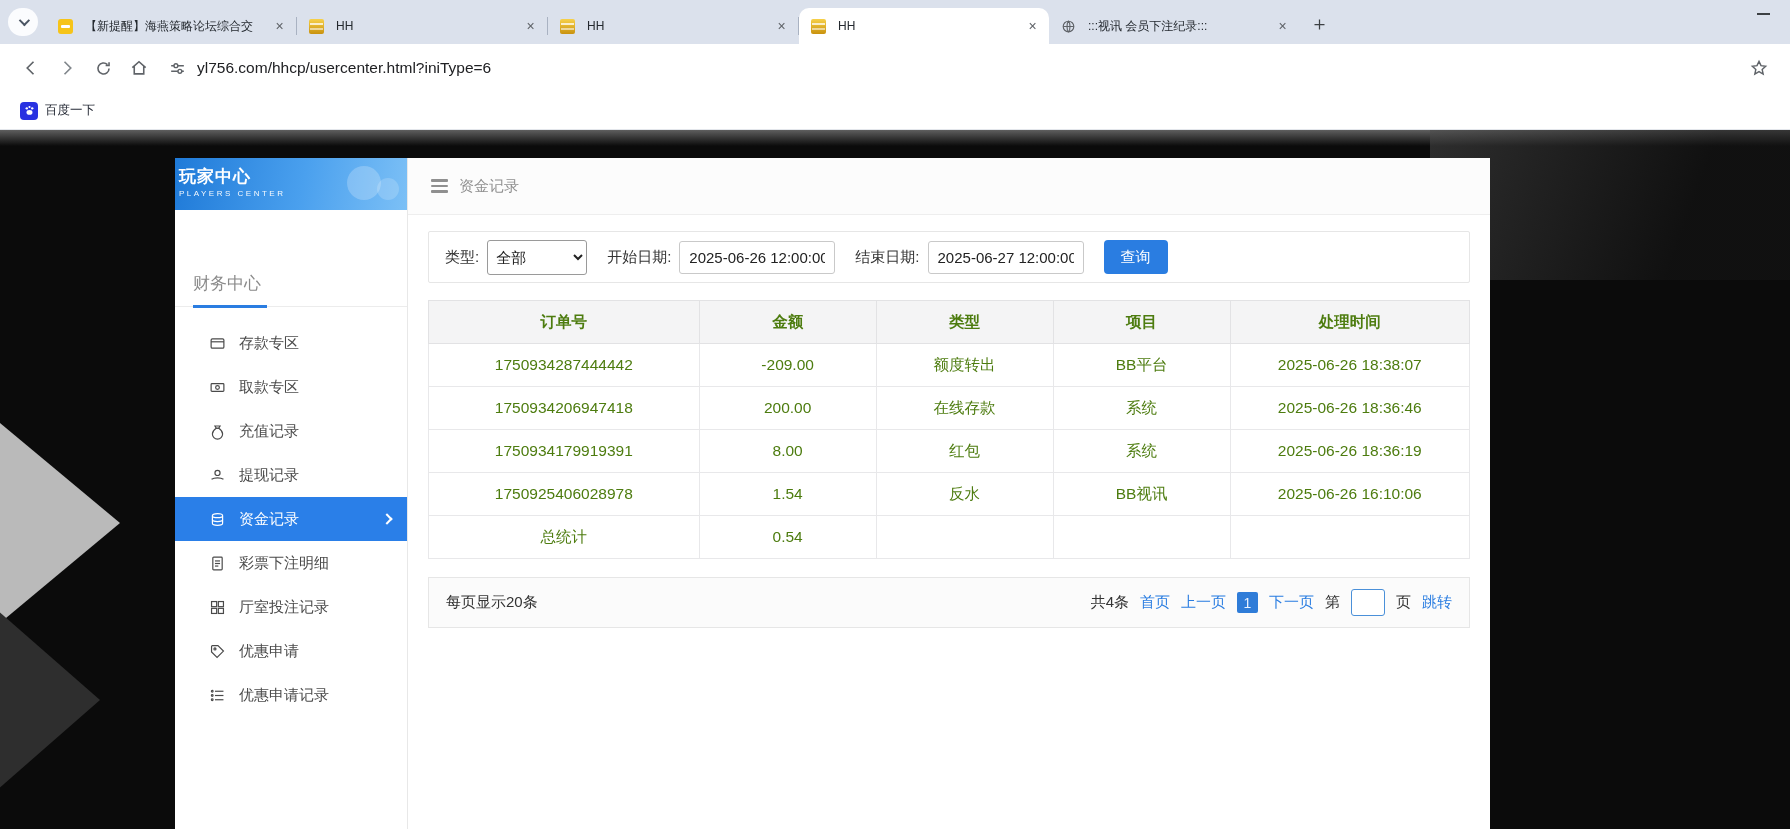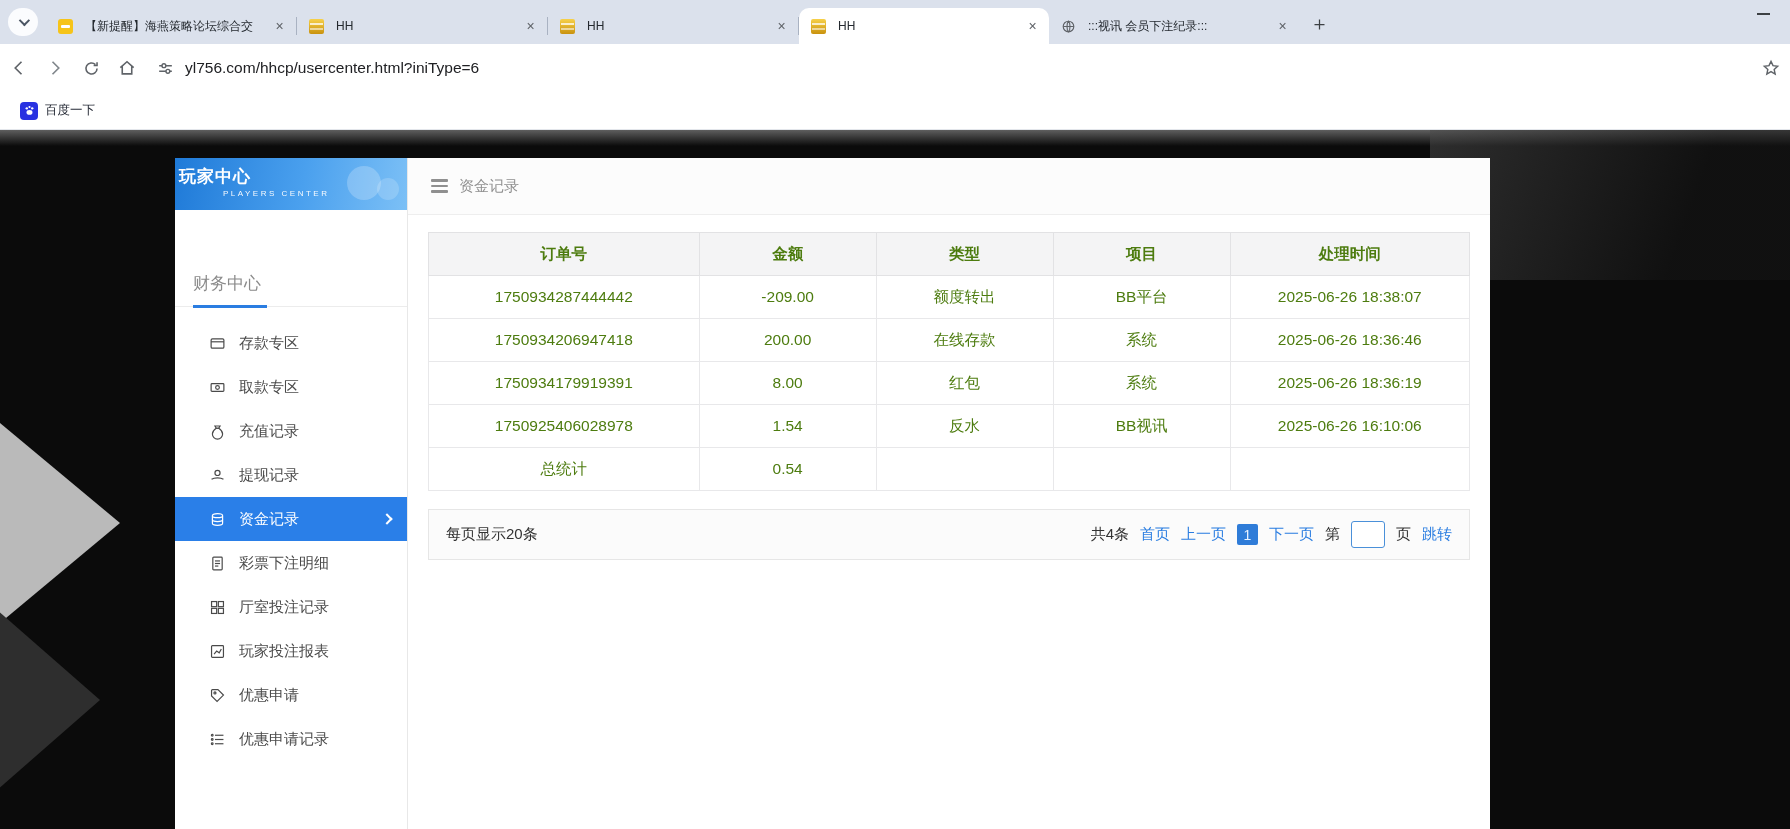--- a/index.html
+++ b/index.html
@@ -15,21 +15,21 @@
   .tab .close { width:17px; height:17px; border-radius:50%; display:flex; align-items:center; justify-content:center; color:#5f6368; font-size:14px; line-height:1; cursor:pointer; }
   .tab-sep { width:1px; height:18px; background:#a9b2c2; margin-bottom:9px; }
   .fav { width:15px; height:15px; flex:none; }
   .fav.forum { background:#f6c419; border-radius:3px; position:relative; }
   .fav.forum::after { content:""; position:absolute; left:3px; top:6px; width:9px; height:3px; background:#fff; border-radius:1px; }
   .fav.gold { background:linear-gradient(#f7d14a,#c9920e); border-radius:2px; position:relative; }
   .fav.gold::after { content:""; position:absolute; left:1px; right:1px; top:4px; height:2px; background:rgba(255,255,255,.75); box-shadow:0 5px 0 rgba(255,255,255,.55); }
   .newtab { width:28px; height:28px; margin:0 0 6px 6px; display:flex; align-items:center; justify-content:center; border-radius:6px; cursor:pointer; }
   .win-min { position:absolute; right:20px; top:13px; width:13px; height:2px; background:#3c4043; cursor:pointer; }
 
-  .addressbar { height:48px; background:#fff; display:flex; align-items:center; padding:0 2px; gap:2px; }
+  .addressbar { height:48px; background:#fff; display:flex; align-items:center; padding:0 14px; gap:2px; }
   .nav-btn { width:34px; height:34px; border-radius:50%; display:flex; align-items:center; justify-content:center; cursor:pointer; flex:none; }
   .url-zone { display:flex; align-items:center; gap:10px; margin-left:10px; flex:1; }
   .url-text { font-size:15.5px; color:#202124; cursor:text; }
   .star-btn { margin-left:auto; }
 
   .bookmarksbar { height:38px; background:#fff; display:flex; align-items:center; padding:0 14px; gap:8px; border-bottom:1px solid #e3e6eb; }
   .baidu-ico { width:18px; height:18px; border-radius:4px; background:#2932e1; display:flex; align-items:center; justify-content:center; flex:none; }
   .bm-label { font-size:12.5px; color:#1f2430; }
   .bookmark { display:flex; align-items:center; gap:7px; cursor:pointer; padding:4px 6px; border-radius:6px; }
 
@@ -39,21 +39,21 @@
   .page .blob-right { position:absolute; right:0; top:0; width:360px; height:150px; background:linear-gradient(110deg,#4a4a4a,#151515 70%); opacity:.55; }
   .page .tri-left { position:absolute; left:-30px; top:268px; width:0; height:0; border-top:125px solid transparent; border-bottom:125px solid transparent; border-left:150px solid #cdcdcd; opacity:.9; }
   .page .tri-left2 { position:absolute; left:-60px; top:430px; width:0; height:0; border-top:140px solid transparent; border-bottom:140px solid transparent; border-left:160px solid #2e2e2e; }
 
   .panel { position:absolute; left:175px; top:28px; width:1315px; bottom:0; background:#fff; display:flex; }
 
   
   aside { width:233px; flex:none; border-right:1px solid #e8e8e8; display:flex; flex-direction:column; }
   .side-head { height:52px; background:linear-gradient(100deg,#1f7ad8,#4aa0ee 55%,#7cc0f6); color:#fff; padding:7px 4px; position:relative; overflow:hidden; }
   .side-head .t1 { font-size:17px; font-weight:bold; letter-spacing:1px; }
-  .side-head .t2 { font-size:8px; letter-spacing:2.5px; opacity:.95; margin-top:1px;margin-left:44px; }
+  .side-head .t2 { font-size:8px; letter-spacing:2.5px; opacity:.95; margin-top:1px; }
   .side-head .deco1 { position:absolute; right:26px; top:8px; width:34px; height:34px; border-radius:50%; background:rgba(255,255,255,.22); }
   .side-head .deco2 { position:absolute; right:8px; top:20px; width:22px; height:22px; border-radius:50%; background:rgba(255,255,255,.18); }
   .side-section { padding:15px 18px 11px; color:#8a8a8a; font-size:17px; border-bottom:1px solid #ececec; position:relative;margin-top:47px; }
   .side-section::after { content:""; position:absolute; left:18px; bottom:-2px; width:74px; height:3px; background:#2a7de1; }
   .side-menu { padding-top:14px; }
   .side-item { height:44px; display:flex; align-items:center; gap:13px; padding-left:34px; font-size:15px; color:#4a4a4a; cursor:pointer; position:relative; }
   .side-item svg { width:17px; height:17px; flex:none; }
   .side-item.active { background:#2a7fe8; color:#fff; }
   .side-item .arrow { display:none; }
   .side-item.active .arrow { display:block; position:absolute; right:16px; width:8px; height:8px; border-top:2px solid #fff; border-right:2px solid #fff; transform:rotate(45deg); }
@@ -250,27 +250,20 @@
           <svg viewBox="0 0 20 20" fill="none" stroke="currentColor" stroke-width="1.4">
               <rect x="3" y="3" width="6" height="6"></rect>
               <rect x="11" y="3" width="6" height="6"></rect>
               <rect x="3" y="11" width="6" height="6"></rect>
               <rect x="11" y="11" width="6" height="6"></rect>
             </svg>
           <span>厅室投注记录</span>
         </div>
         <div class="side-item">
           <svg viewBox="0 0 20 20" fill="none" stroke="currentColor" stroke-width="1.4">
-              <rect x="3" y="3" width="14" height="14" rx="1"></rect>
-              <polyline points="6,13 9,9.5 12,11.5 14.5,7"></polyline>
-            </svg>
-          <span>玩家投注报表</span>
-        </div>
-        <div class="side-item">
-          <svg viewBox="0 0 20 20" fill="none" stroke="currentColor" stroke-width="1.4">
               <path d="M3 10.5V4a1 1 0 0 1 1-1h6.5L17 9.5 9.5 17z"></path>
               <circle cx="7" cy="7" r="1.2"></circle>
             </svg>
           <span>优惠申请</span>
         </div>
         <div class="side-item">
           <svg viewBox="0 0 20 20" fill="none" stroke="currentColor" stroke-width="1.4">
               <line x1="7" y1="5" x2="17" y2="5"></line>
               <line x1="7" y1="10" x2="17" y2="10"></line>
               <line x1="7" y1="15" x2="17" y2="15"></line>
@@ -287,20 +280,31 @@
     <main>
       <div class="main-head">
         <span class="hamb">
             <i></i>
             <i></i>
             <i></i>
           </span>
         <span>资金记录</span>
       </div>
 
+      <div class="filter-box">
+        <label>类型:</label>
+        <select class="type-select">
+          <option>全部</option>
+        </select>
+        <label>开始日期:</label>
+        <input class="date-input" type="text" value="2025-06-26 12:00:00" style="">
+        <label>结束日期:</label>
+        <input class="date-input" type="text" value="2025-06-27 12:00:00" style="">
+        <button class="btn-search">查询</button>
+      </div>
 
       <div class="table-wrap">
         <table>
           <colgroup>
               <col style="width:26%">
               <col style="width:17%">
               <col style="width:17%">
               <col style="width:17%">
               <col style="width:23%">
             </colgroup>

